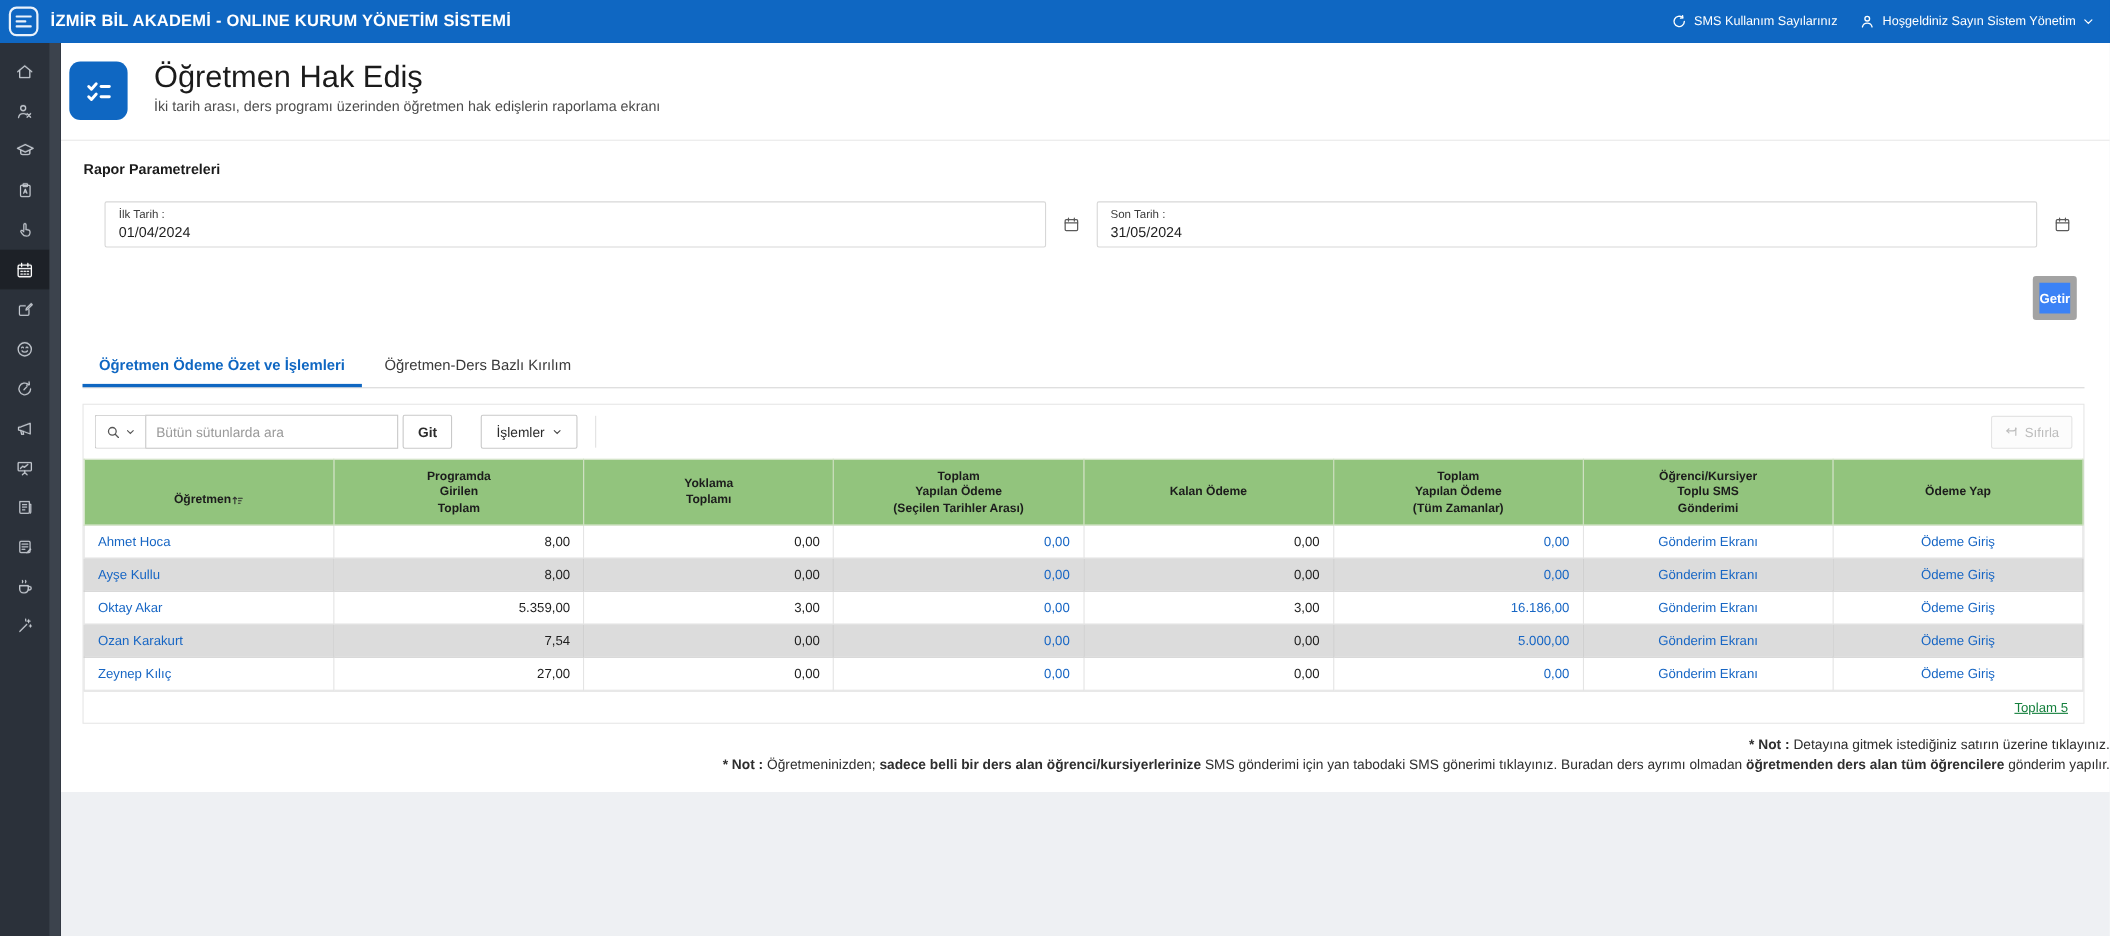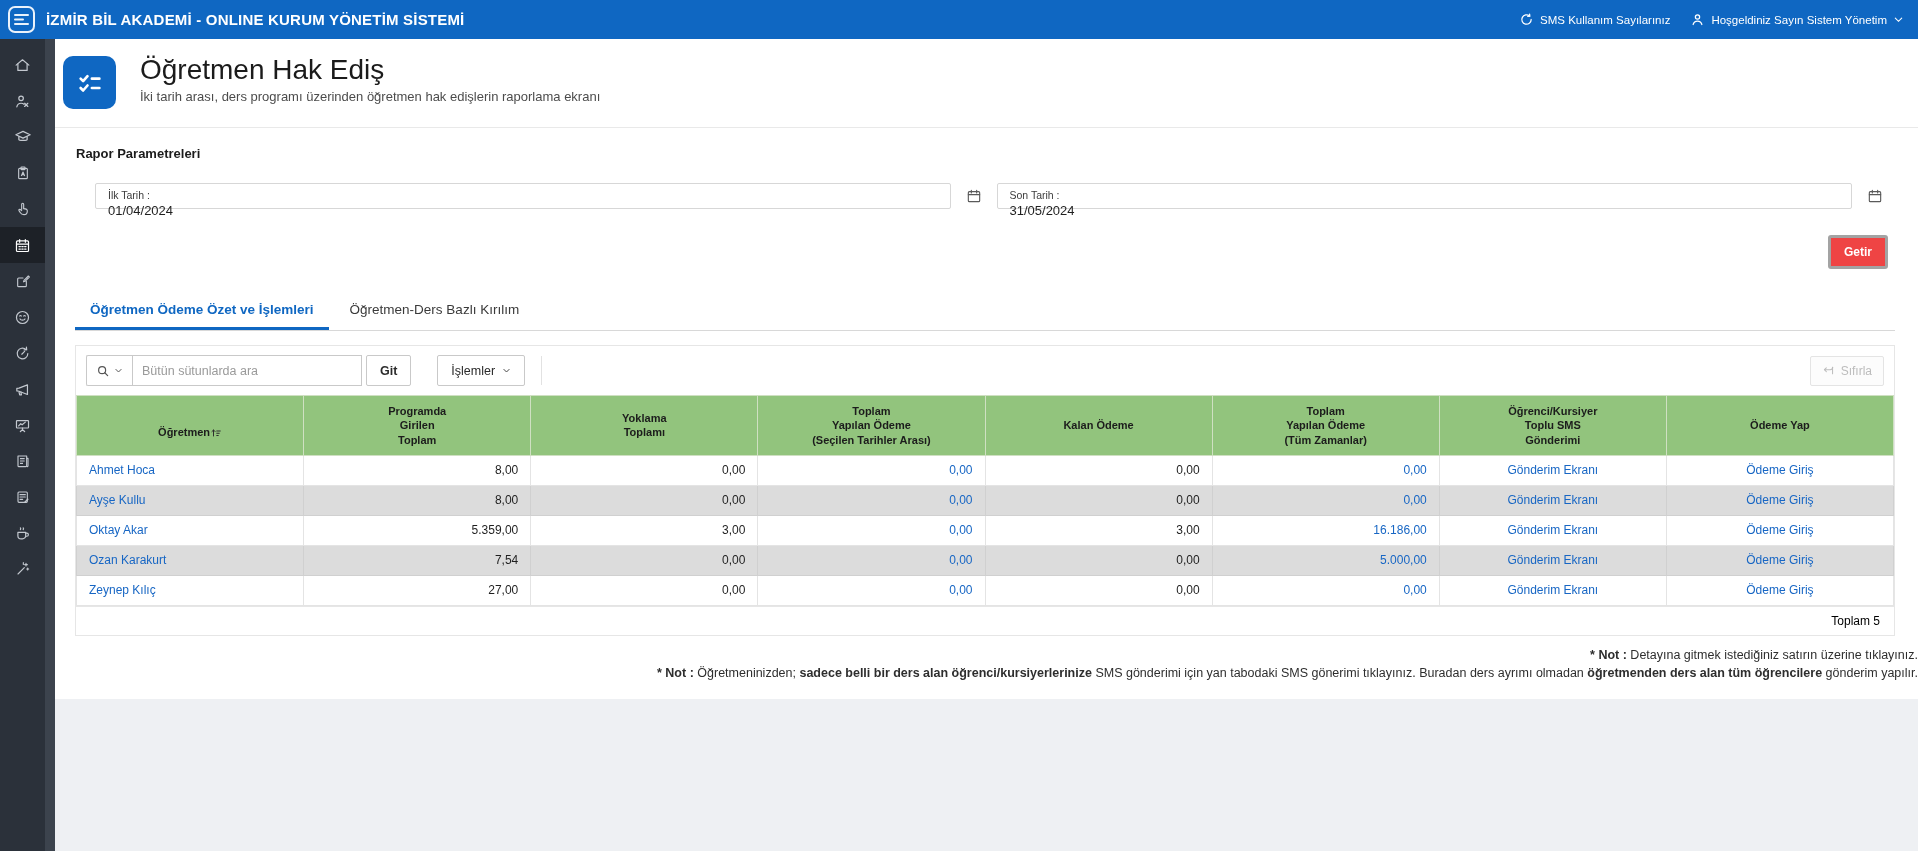--- a/index.html
+++ b/index.html
@@ -25,26 +25,26 @@
   .page-white { background:#fff; min-height:660px; padding-bottom:18px; }
 
   .title-row { display:flex; align-items:flex-start; gap:24px; padding:15px 0 8px 8px; }
   .title-icon { width:53px; height:53px; background:#0f67c2; border-radius:10px; display:flex; align-items:center; justify-content:center; margin-top:2px; }
   .page-title { font-size:28px; font-weight:400; color:#1b1b1b; line-height:1.15; }
   .page-subtitle { font-size:13px; color:#4c4c4c; margin-top:3px; }
 
   .params-section { border-top:1px solid #e9e9e9; margin-top:10px; }
   .params-heading { font-size:13px; font-weight:bold; color:#1b1b1b; padding:18px 0 0 21px; }
   .params-row { display:flex; align-items:center; padding:22px 30px 0 40px; gap:10px; }
-  .date-field { flex:1; border:1px solid #d7d7d7; border-radius:2px; background:#fff; height:26px; padding:5px 10px 0 12px; cursor:text; }
+  .date-field { flex:1; border:1px solid #d7d7d7; border-radius:2px; background:#fff; height:42px; padding:5px 10px 0 12px; cursor:text; }
   .date-label { font-size:10.5px; color:#3c3c3c; }
   .date-value { font-size:13px; color:#1f1f1f; margin-top:2px; }
   .cal-btn { width:26px; height:26px; display:flex; align-items:center; justify-content:center; color:#5a5a5a; cursor:pointer; flex:0 0 auto; }
   .getir-row { display:flex; justify-content:flex-end; padding:26px 30px 14px 0; }
-  .btn-primary { background:#ef4444; color:#fff; border:3px solid #a3a3a3; border-radius:3px; font-size:12px; font-weight:bold; padding:7px 13px; cursor:pointer; }
+  .btn-primary { background:#3b82f6; color:#fff; border:6px solid #a3a3a3; border-radius:3px; font-size:12px; font-weight:bold; padding:7px 0; cursor:pointer; }
 
   
   .tabs { display:flex; gap:6px; margin:10px 23px 0 20px; border-bottom:1px solid #d8d8d8; }
   .tab { font-size:13.5px; padding:9px 15px 10px 15px; cursor:pointer; color:#3a3a3a; border-bottom:3px solid transparent; }
   .tab.active { color:#0f67c2; font-weight:bold; border-bottom-color:#0f67c2; }
 
   
   .panel { margin:14px 23px 0 20px; border:1px solid #e6e6e6; background:#fff; }
   .toolbar { display:flex; align-items:center; padding:9px 10px; }
   .search-group { display:flex; align-items:stretch; height:31px; }
@@ -59,21 +59,21 @@
 
   
   table { width:100%; border-collapse:collapse; table-layout:fixed; }
   th { background:#92c47d; color:#1c1c1c; font-size:11px; font-weight:bold; text-align:center; vertical-align:middle; white-space:pre-line; line-height:1.3; padding:8px 6px; border:1px solid #cfe0c2; height:56px; }
   td { font-size:12px; padding:7px 12px; border:1px solid #e4e4e4; height:30px; }
   tbody tr:nth-child(even) td { background:#dcdcdc; border-color:#d0d0d0; }
   td.num { text-align:right; color:#1f1f1f; }
   td.ctr { text-align:center;margin-left:15px; }
   a.lnk { color:#1766c4; text-decoration:none; cursor:pointer; }
   .sort-wrap { display:inline-flex; align-items:center; gap:0; }
-  .table-footer { border-top:1px solid #e6e6e6; text-align:right; font-size:12px; color:#000000; padding:7px 14px; }
+  .table-footer { border-top:1px solid #e6e6e6; text-align:right; font-size:12px; color:#15803d; padding:7px 14px;text-decoration:underline; }
 
   
   .notes { margin:12px 0 0 21px; font-size:12.5px; color:#2e2e2e;text-align:right; }
   .note-line { margin-top:4px; }
   .b { font-weight:bold; }
 </style>
 </head>
 <body>
 
 <div class="topbar">

